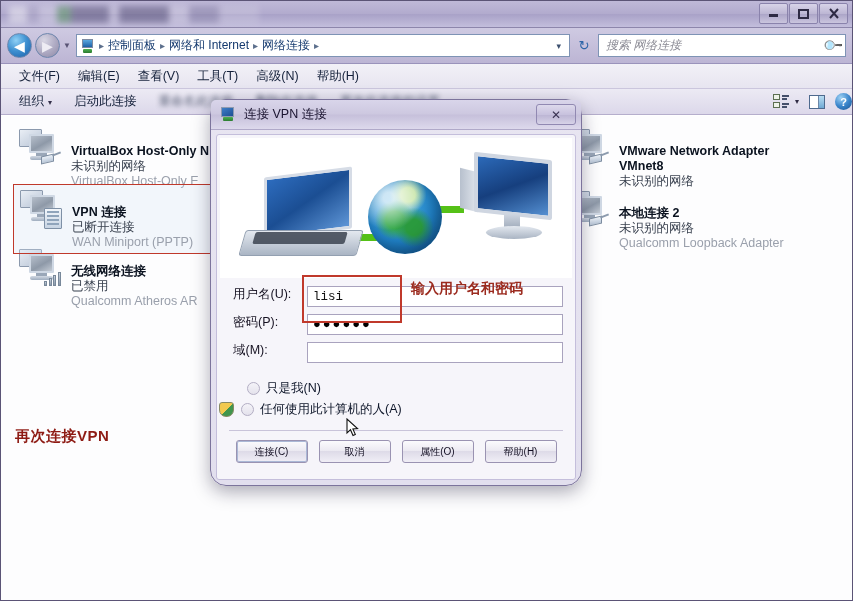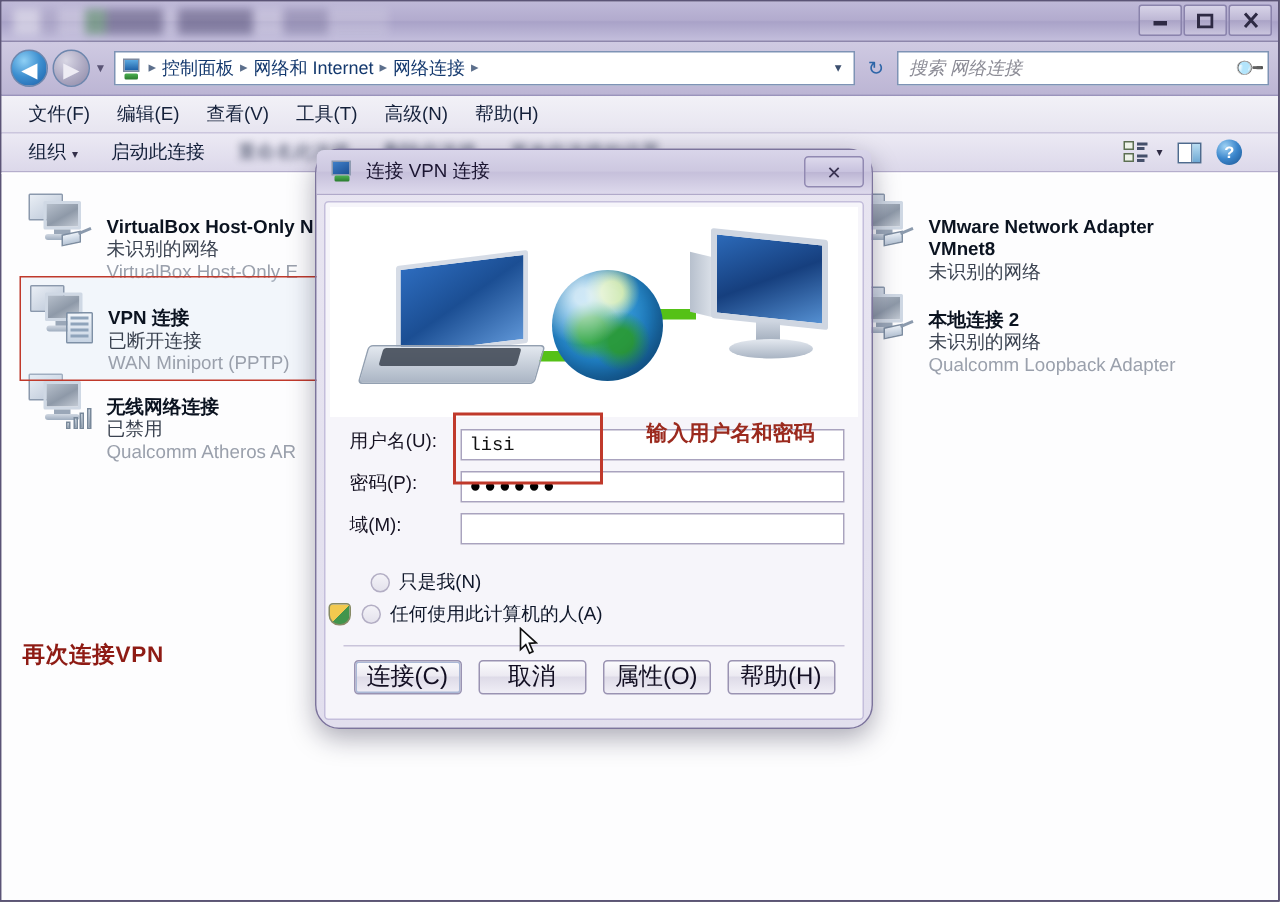--- a/index.html
+++ b/index.html
@@ -98,21 +98,21 @@
   
   #menu-bar {
     flex: 0 0 25px; display: flex; align-items: center; padding-left: 18px; gap: 18px;
     background: linear-gradient(180deg, #f2f1f7 0%, #e7e5f0 100%);
     border-bottom: 1px solid #cbc6dd;
   }
   .menu-item { font-size: 12.5px; color: #14203a; cursor: default; }
 
   
   #command-bar {
-    flex: 0 0 26px; display: flex; align-items: center; padding: 0 24px 0 18px;
+    flex: 0 0 26px; display: flex; align-items: center; padding: 0 0 0 18px;
     background: linear-gradient(180deg, #eceaf4 0%, #dcd8ea 100%);
     border-bottom: 1px solid #b5aecc; position: relative;
   }
   .cmd-item { font-size: 12.5px; color: #14203a; margin-right: 22px; white-space: nowrap; }
   .cmd-caret { font-size: 8px; margin-left: 4px; color: #34304a; }
   .cmd-blur { filter: blur(2.6px); opacity: .72; }
   .cmd-spacer { flex: 1; }
   .cmd-icons { display: flex; align-items: center; gap: 10px; }
   #view-icon { width: 16px; height: 15px; position: relative; }
   #view-icon .vrow { position: absolute; left: 0; width: 7px; height: 6px; border: 1px solid #5c6f52; background: #eef3e9; }
@@ -301,21 +301,21 @@
     font-size: 12.5px; color: #111; font-family: "Liberation Mono", "DejaVu Sans Mono", monospace;
   }
   #pwd-dots { letter-spacing: 2px; font-size: 13px; color: #000; }
 
   #field-highlight {
     position: absolute; left: 91px; top: 175px; width: 100px; height: 48px;
     border: 2px solid #c0392b; pointer-events: none;
   }
   #annotation-input {
     position: absolute; left: 200px; top: 180px;
-    font-size: 14px; color: #9b2a1e; font-weight: bold; white-space: nowrap; margin-left: 20px;
+    font-size: 14px; color: #9b2a1e; font-weight: bold; white-space: nowrap;
   }
 
   #dlg-options { padding: 8px 12px 0 16px; }
   .optrow { display: flex; align-items: center; gap: 6px; height: 21px; }
   .cbox {
     width: 13px; height: 13px; background: #fff; border: 1px solid #8e87a6; flex: 0 0 13px;
   }
   .opt-label { font-size: 12.5px; color: #161222; }
   .opt-label.dim { color: #0f172a; }
   .radio-row { padding-left: 14px; display: flex; align-items: center; gap: 6px; height: 21px; }
@@ -333,21 +333,21 @@
     margin: 10px 12px 0 12px; height: 1px; background: #c9c4da;
   }
   #dlg-buttons {
     display: flex; justify-content: center; gap: 11px; padding: 9px 0 0;
   }
   .dbtn {
     width: 72px; height: 23px;
     background: linear-gradient(180deg, #fbfbfd 0%, #eceaf2 45%, #dedbe8 50%, #f0eef6 100%);
     border: 1px solid #9a93b2; border-radius: 3px;
     display: flex; align-items: center; justify-content: center;
-    font-size: 16px; color: #120e22;
+    font-size: 10px; color: #120e22;
   }
   .dbtn.default { box-shadow: inset 0 0 0 1px #aab8d6; }
 
   #cursor {
     position: absolute; left: 346px; top: 418px; width: 13px; height: 19px; z-index: 50;
   }
 </style>
 </head>
 <body>
 

